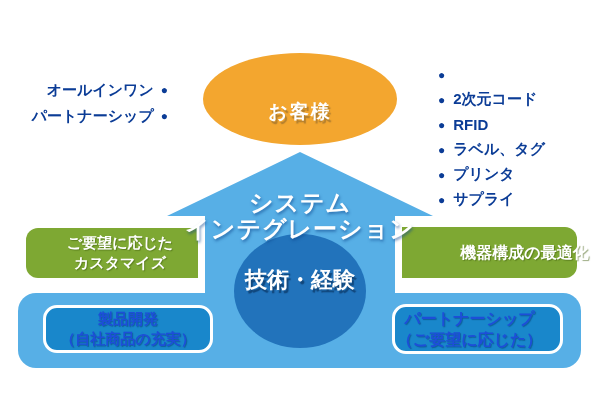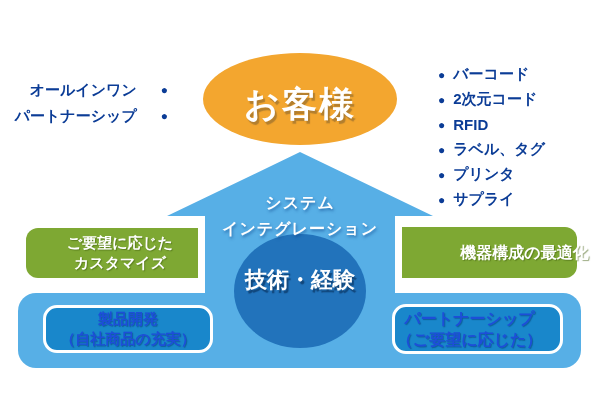--- a/index.html
+++ b/index.html
@@ -14,35 +14,35 @@
   .arrow-svg{left:0;top:0;width:600px;height:400px;}
   .core-circle{left:234px;top:234px;width:132px;height:114px;background:#2273BB;border-radius:50%;}
   .gbox{background:#7EA833;}
   .gbox.left{left:26px;top:228px;width:172px;height:50px;border-radius:12px 0 0 12px;}
   .gbox.right{left:402px;top:227px;width:175px;height:51px;border-radius:0 12px 12px 0;}
   .pill{background:#1987CB;border:3px solid #fff;border-radius:14px;box-sizing:border-box;}
   .pill.left{left:43px;top:305px;width:170px;height:48px;}
   .pill.right{left:392px;top:304px;width:171px;height:50px;}
   
   .txt{position:absolute;text-align:center;color:#fff;}
-  .customer-label{left:200px;top:88px;width:200px;font-size:35px;line-height:32px;letter-spacing:2px;
+  .customer-label{left:200px;top:96px;width:200px;font-size:19px;line-height:32px;letter-spacing:2px;
     text-shadow:2px 3px 1px rgba(125,95,45,.55);}
-  .arrow-label{left:130px;top:190px;width:340px;font-size:16px;line-height:26px;letter-spacing:1px;
+  .arrow-label{left:130px;top:190px;width:340px;font-size:24px;line-height:26px;letter-spacing:1px;
     text-shadow:1px 2px 3px rgba(15,70,140,.6);}
   .core-label{left:210px;top:267px;width:180px;font-size:22px;line-height:26px;
     text-shadow:2px 3px 1px rgba(5,40,80,.6);}
   .gtxt{color:#fff;text-shadow:1px 1px 1px rgba(60,90,10,.5);}
   .gtxt.left{left:26px;top:233px;width:188px;font-size:15px;line-height:20px;}
   .gtxt.right{left:402px;top:243px;width:175px;font-size:16px;line-height:20px;margin-left:35px;}
   .ptxt{color:#1d4ed8;text-shadow:1px 1px 1px rgba(0,50,100,.45);}
   .ptxt.left{left:43px;top:309px;width:170px;font-size:15px;line-height:20px;}
   .ptxt.right{left:392px;top:308px;width:155px;font-size:16px;line-height:21px;}
   
   .side-left{left:0;top:77px;width:168px;color:#0B3C96;font-size:15px;}
-  .side-left .row{display:flex;justify-content:flex-end;align-items:center;gap:24px;height:26px;}
+  .side-left .row{display:flex;justify-content:flex-end;align-items:center;gap:7px;height:26px;}
   .list-right{left:438px;top:62px;color:#0B3C96;font-size:15px;}
   .list-right .row{display:flex;align-items:center;gap:8px;height:25px;}
   .bullet{font-size:12px;line-height:1;}
 </style>
 </head>
 <body>
 
 <div class="stage">
 
   <div class="abs base-band"></div>
@@ -69,21 +69,20 @@
     </div>
     <div class="row">
       <span>パートナーシップ</span>
       <span class="bullet">●</span>
     </div>
   </div>
 
   <div class="abs list-right">
     <div class="row">
       <span class="bullet">●</span>
-      <span>バーコード</span>
     </div>
     <div class="row">
       <span class="bullet">●</span>
       <span>2次元コード</span>
     </div>
     <div class="row">
       <span class="bullet">●</span>
       <span>RFID</span>
     </div>
     <div class="row">

